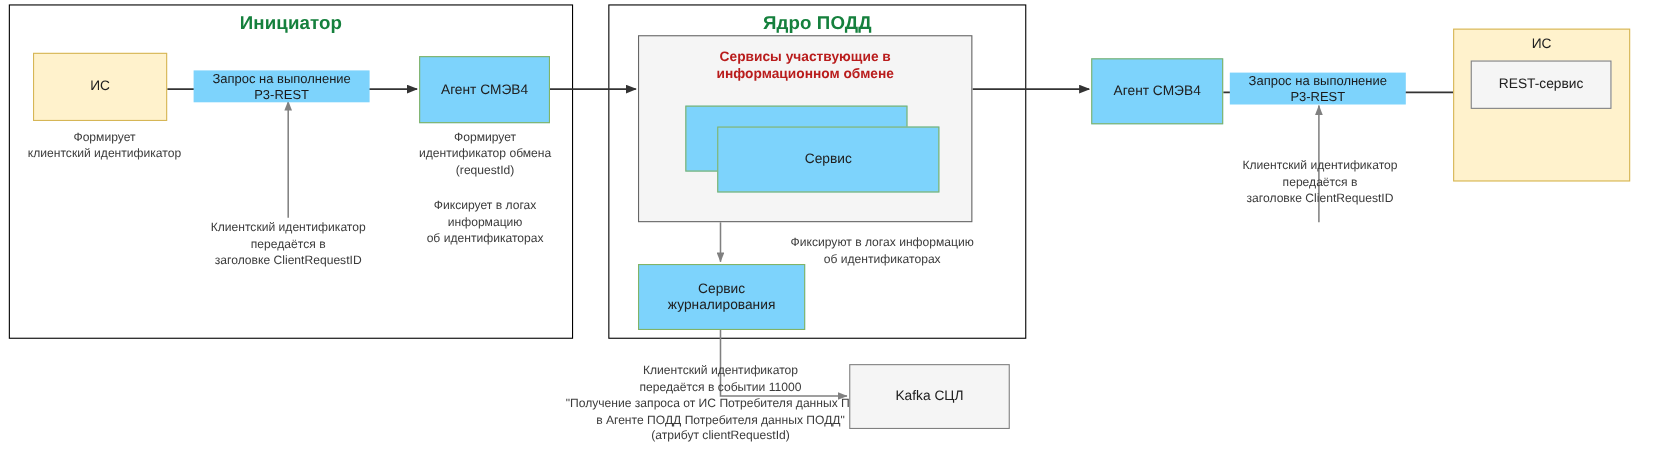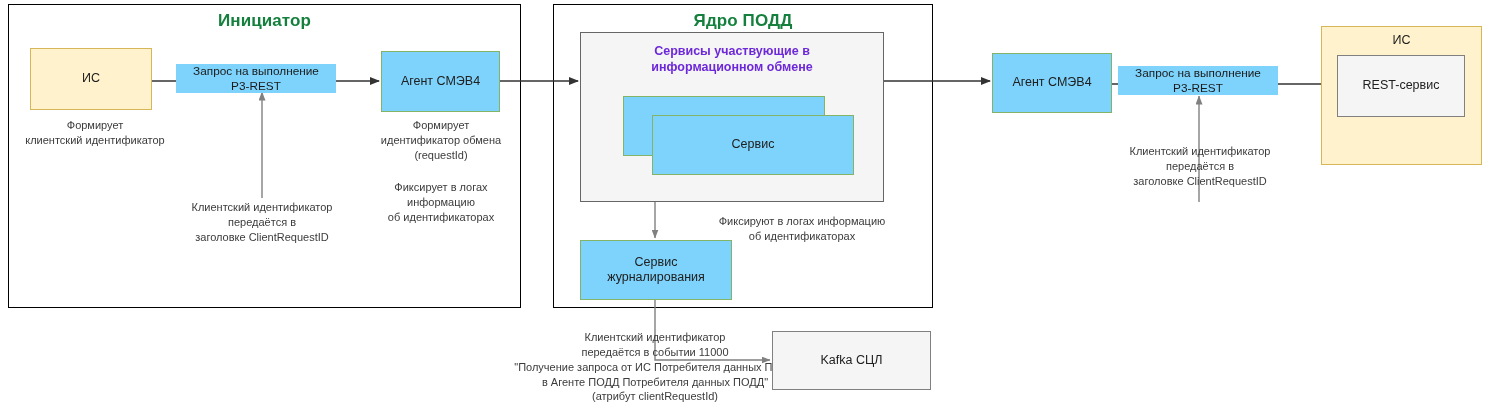--- a/index.html
+++ b/index.html
@@ -66,21 +66,21 @@
     border: 1.3px solid #666666;
   }
   .group-title {
     position: absolute;
     top: 10px;
     left: 0;
     width: 100%;
     text-align: center;
     font-size: 12.5px;
     font-weight: bold;
-    color: #6d28d9;
+    color: #b91c1c;
     line-height: 1.3;
   }
   .lane-inner-title {
     position: absolute;
     top: 6px;
     left: 0;
     width: 100%;
     text-align: center;
     font-size: 12.5px;
     color: #202020;
@@ -203,27 +203,27 @@
 P3-REST</div>
 
   <div class="abs note" style="left:1090px; top:144px; width:220px;">Клиентский идентификатор
 передаётся в
 заголовке ClientRequestID</div>
 
   <div class="abs node-yellow" style="left:1321px; top:26px; width:161px; height:139px; position:absolute;">
     <div class="lane-inner-title">ИС</div>
   </div>
 
-  <div class="abs node node-grey-soft" style="left:1337px; top:55px; width:128px; height:62px;">
+  <div class="abs node node-grey-soft" style="left:1337px; top:55px; width:128px; height:44px;">
     <span>REST-сервис</span>
   </div>
 
   <div class="abs note" style="left:370px; top:330px; width:570px; text-align:center;">Клиентский идентификатор
 передаётся в событии 11000
 "Получение запроса от ИС Потребителя данных ПОДД
 в Агенте ПОДД Потребителя данных ПОДД"
 (атрибут clientRequestId)</div>
 
-  <div class="abs node node-grey-soft" style="left:772px; top:331px; width:159px; height:59px;">
+  <div class="abs node node-grey-soft" style="left:772px; top:331px; width:146px; height:59px;">
     <span>Kafka СЦЛ</span>
   </div>
 
 </div>
 
 </body></html>

